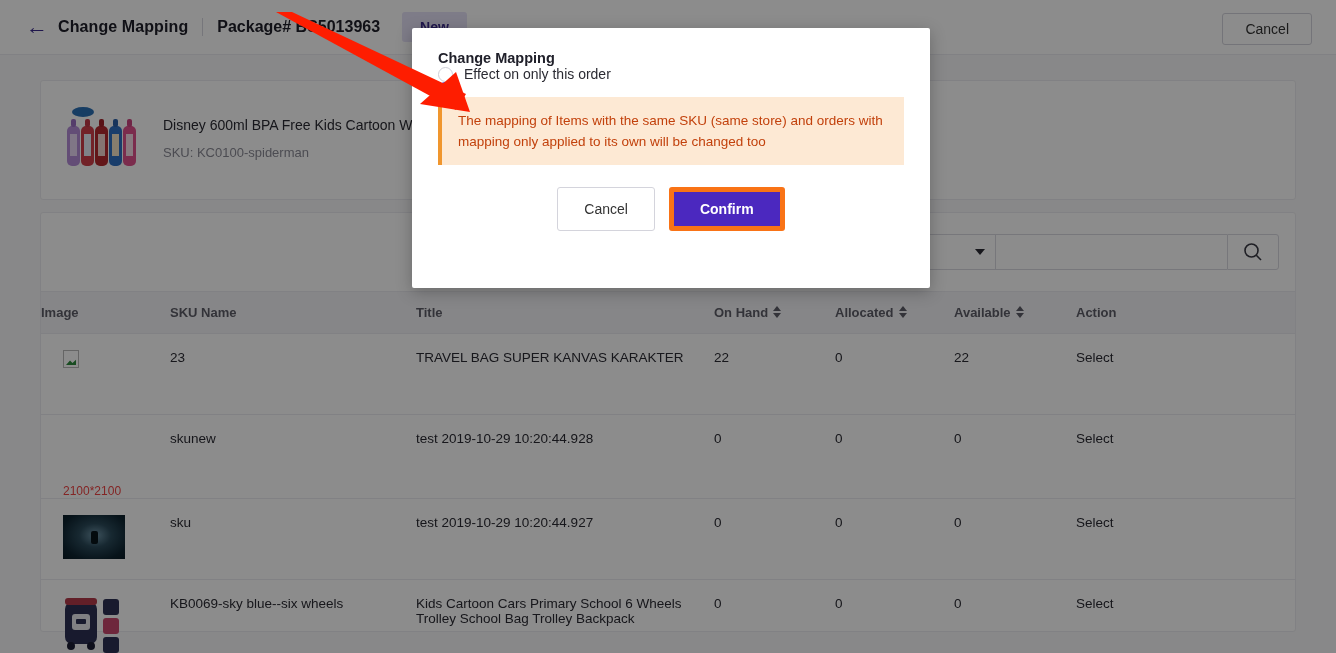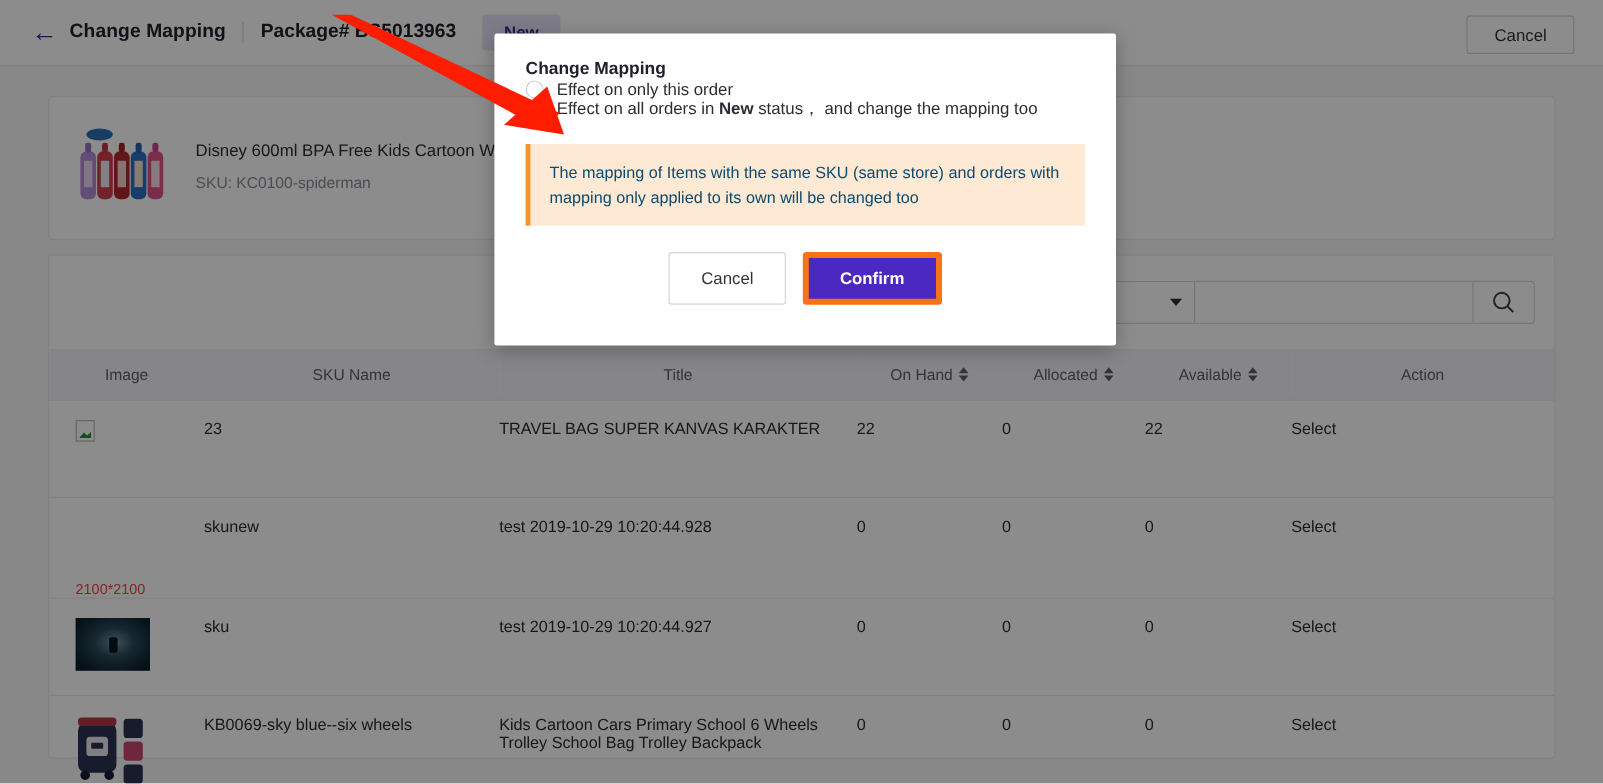--- a/index.html
+++ b/index.html
@@ -56,22 +56,22 @@
     width:150px; height:36px; border:1px solid #d9d9e0; border-right:0;
     border-radius:3px 0 0 3px; background:#fff; display:flex; align-items:center;
     justify-content:flex-end; padding-right:10px;
   }
   .caret { width:0;height:0;border-left:5px solid transparent;border-right:5px solid transparent;border-top:6px solid #2b2b33; }
   .sinput { width:232px; height:36px; border:1px solid #d9d9e0; border-right:0; background:#fff; padding:0 10px; font-size:13px; outline:none; font-family:"Liberation Sans",sans-serif; }
   .sbtn { width:52px; height:36px; border:1px solid #d9d9e0; border-radius:0 3px 3px 0; background:#fff; display:flex; align-items:center; justify-content:center; cursor:pointer; }
 
   table.grid { width:100%; border-collapse:collapse; table-layout:fixed; }
   table.grid th {
-    background:#f5f5f7; color:#5d5d68; font-size:13px; font-weight:normal;
-    text-align:center; height:42px; padding:0 0 0 0; border-top:1px solid #ececf0; border-bottom:1px solid #ececf0;
+    background:#f5f5f7; color:#5d5d68; font-size:13px; font-weight:bold;
+    text-align:left; height:42px; padding:0 0 0 0; border-top:1px solid #ececf0; border-bottom:1px solid #ececf0;
   }
   table.grid td { font-size:13.5px; color:#2b2b33; vertical-align:top; padding-top:16px; border-bottom:1px solid #ececf0; }
   tr.row { height:81px; }
   .c-img  { width:129px; padding-left:22px; }
   .c-sku  { width:246px; }
   .c-title{ width:298px; }
   .c-oh   { width:121px;margin-left:38px; }
   .c-alloc{ width:119px; }
   .c-avail{ width:122px; }
   .c-act  { width:auto; }
@@ -100,22 +100,22 @@
     padding:22px 26px 0 26px;
   }
   .modal-title { font-size:14.5px; font-weight:bold; color:#20202a; }
   .opt { display:flex; align-items:center; cursor:pointer; }
   .radio { width:15px;height:15px;border-radius:50%;border:1px solid #cfcfd8;background:#fff;flex:0 0 auto; }
   .radio.sel { border:none; background:#4b28bf; position:relative; }
   .radio.sel:after{content:"";position:absolute;left:4.5px;top:4.5px;width:6px;height:6px;border-radius:50%;background:#fff;}
   .opt-label { margin-left:11px; font-size:14px; color:#2b2b33; }
   .opt-label b { font-weight:bold; }
   .notice {
-    margin-top:20px; background:#fde9d4; border-left:4px solid #f0962e;
-    padding:13px 16px; color:#0c4a6e; font-size:13.5px; line-height:21px;
+    background:#fde9d4; border-left:4px solid #f0962e;
+    padding:13px 16px; color:#c2410c; font-size:13.5px; line-height:21px;
   }
   .actions { display:flex; justify-content:center; gap:14px; margin-top:22px; }
   .btn { font-size:14px; padding:9px 26px; border-radius:3px; cursor:pointer; font-family:"Liberation Sans",sans-serif; }
   .btn-cancel { background:#fff; border:1px solid #d4d4dc; color:#333; }
   .btn-confirm { background:#4b28bf; border:5px solid #f97316; color:#fff; font-weight:bold; }
 
   
   .arrow { position:absolute; left:270px; top:12px; width:210px; height:105px; pointer-events:none; }
 </style>
 </head>
@@ -257,21 +257,20 @@
   <div class="modal">
     <div class="modal-title">Change Mapping</div>
 
     <div class="opt">
       <span class="radio"></span>
       <span class="opt-label">Effect on only this order</span>
     </div>
 
     <div class="opt">
       <span class="radio sel"></span>
-      <span class="opt-label"><span>Effect on all orders in </span><b>New</b><span> status， and change the mapping too</span></span>
     </div>
 
     <div class="notice">The mapping of Items with the same SKU (same store) and orders with mapping only applied to its own will be changed too</div>
 
     <div class="actions">
       <button class="btn btn-cancel">Cancel</button>
       <button class="btn btn-confirm">Confirm</button>
     </div>
   </div>
 

